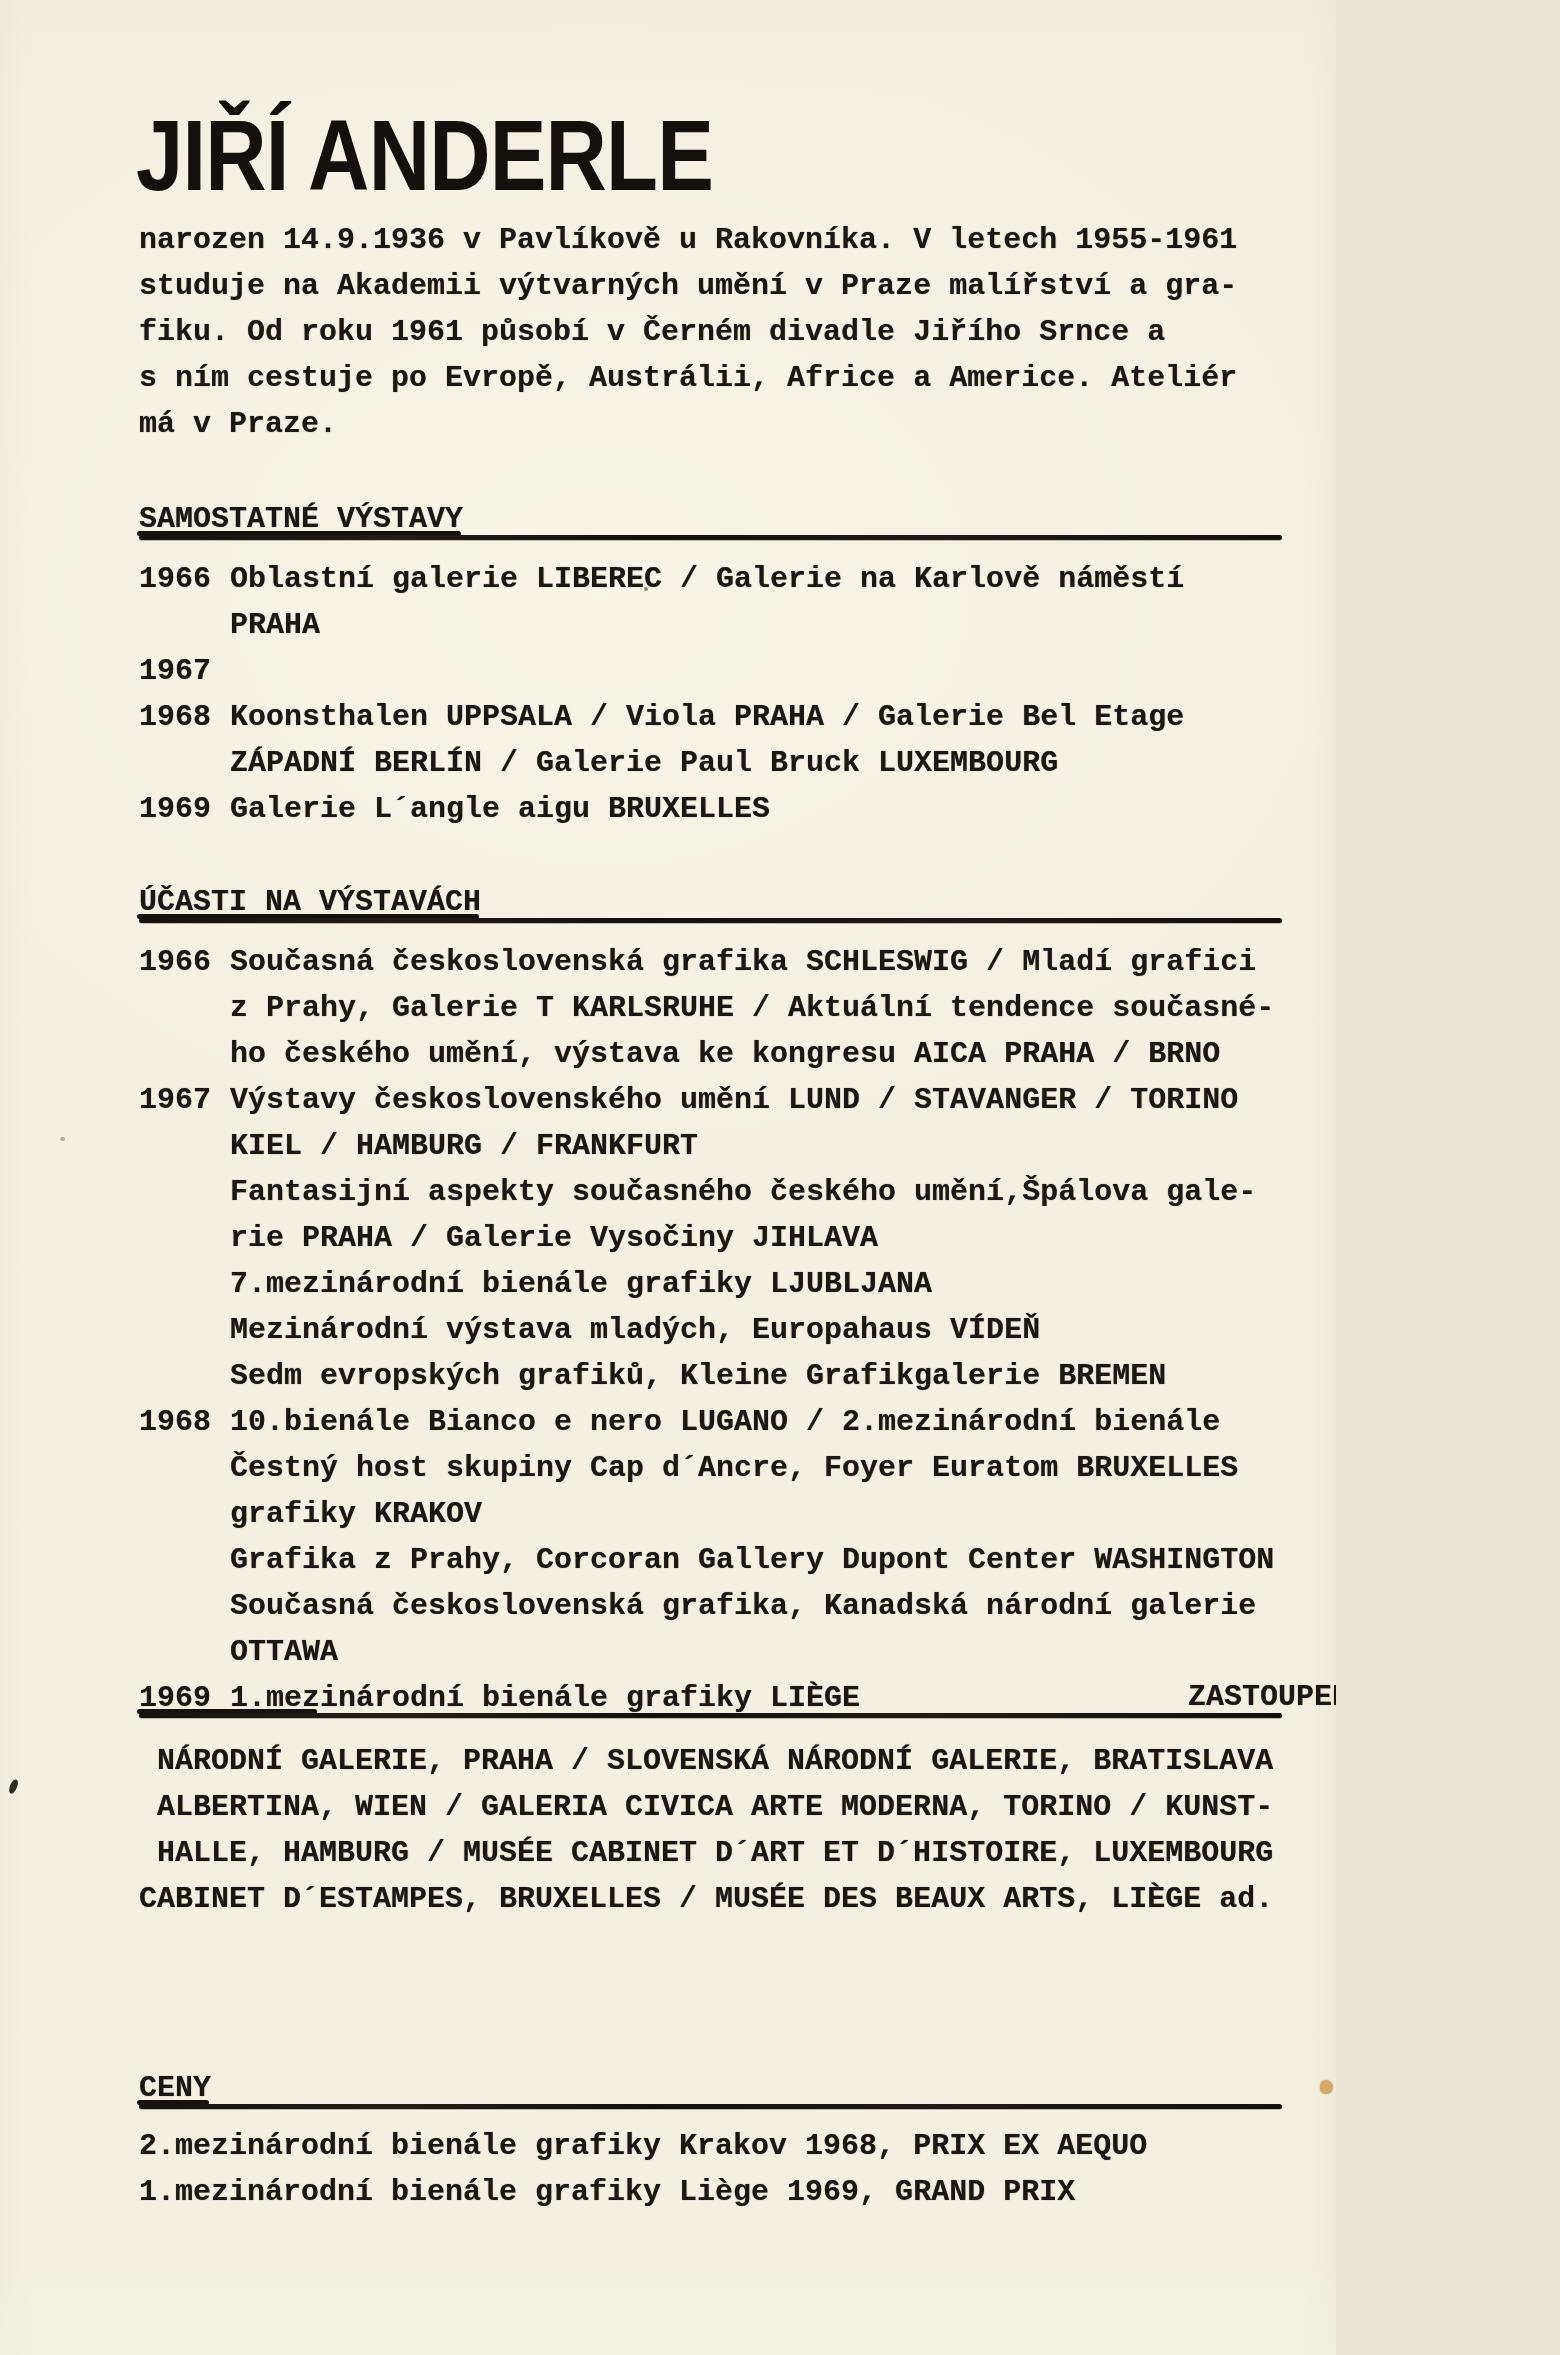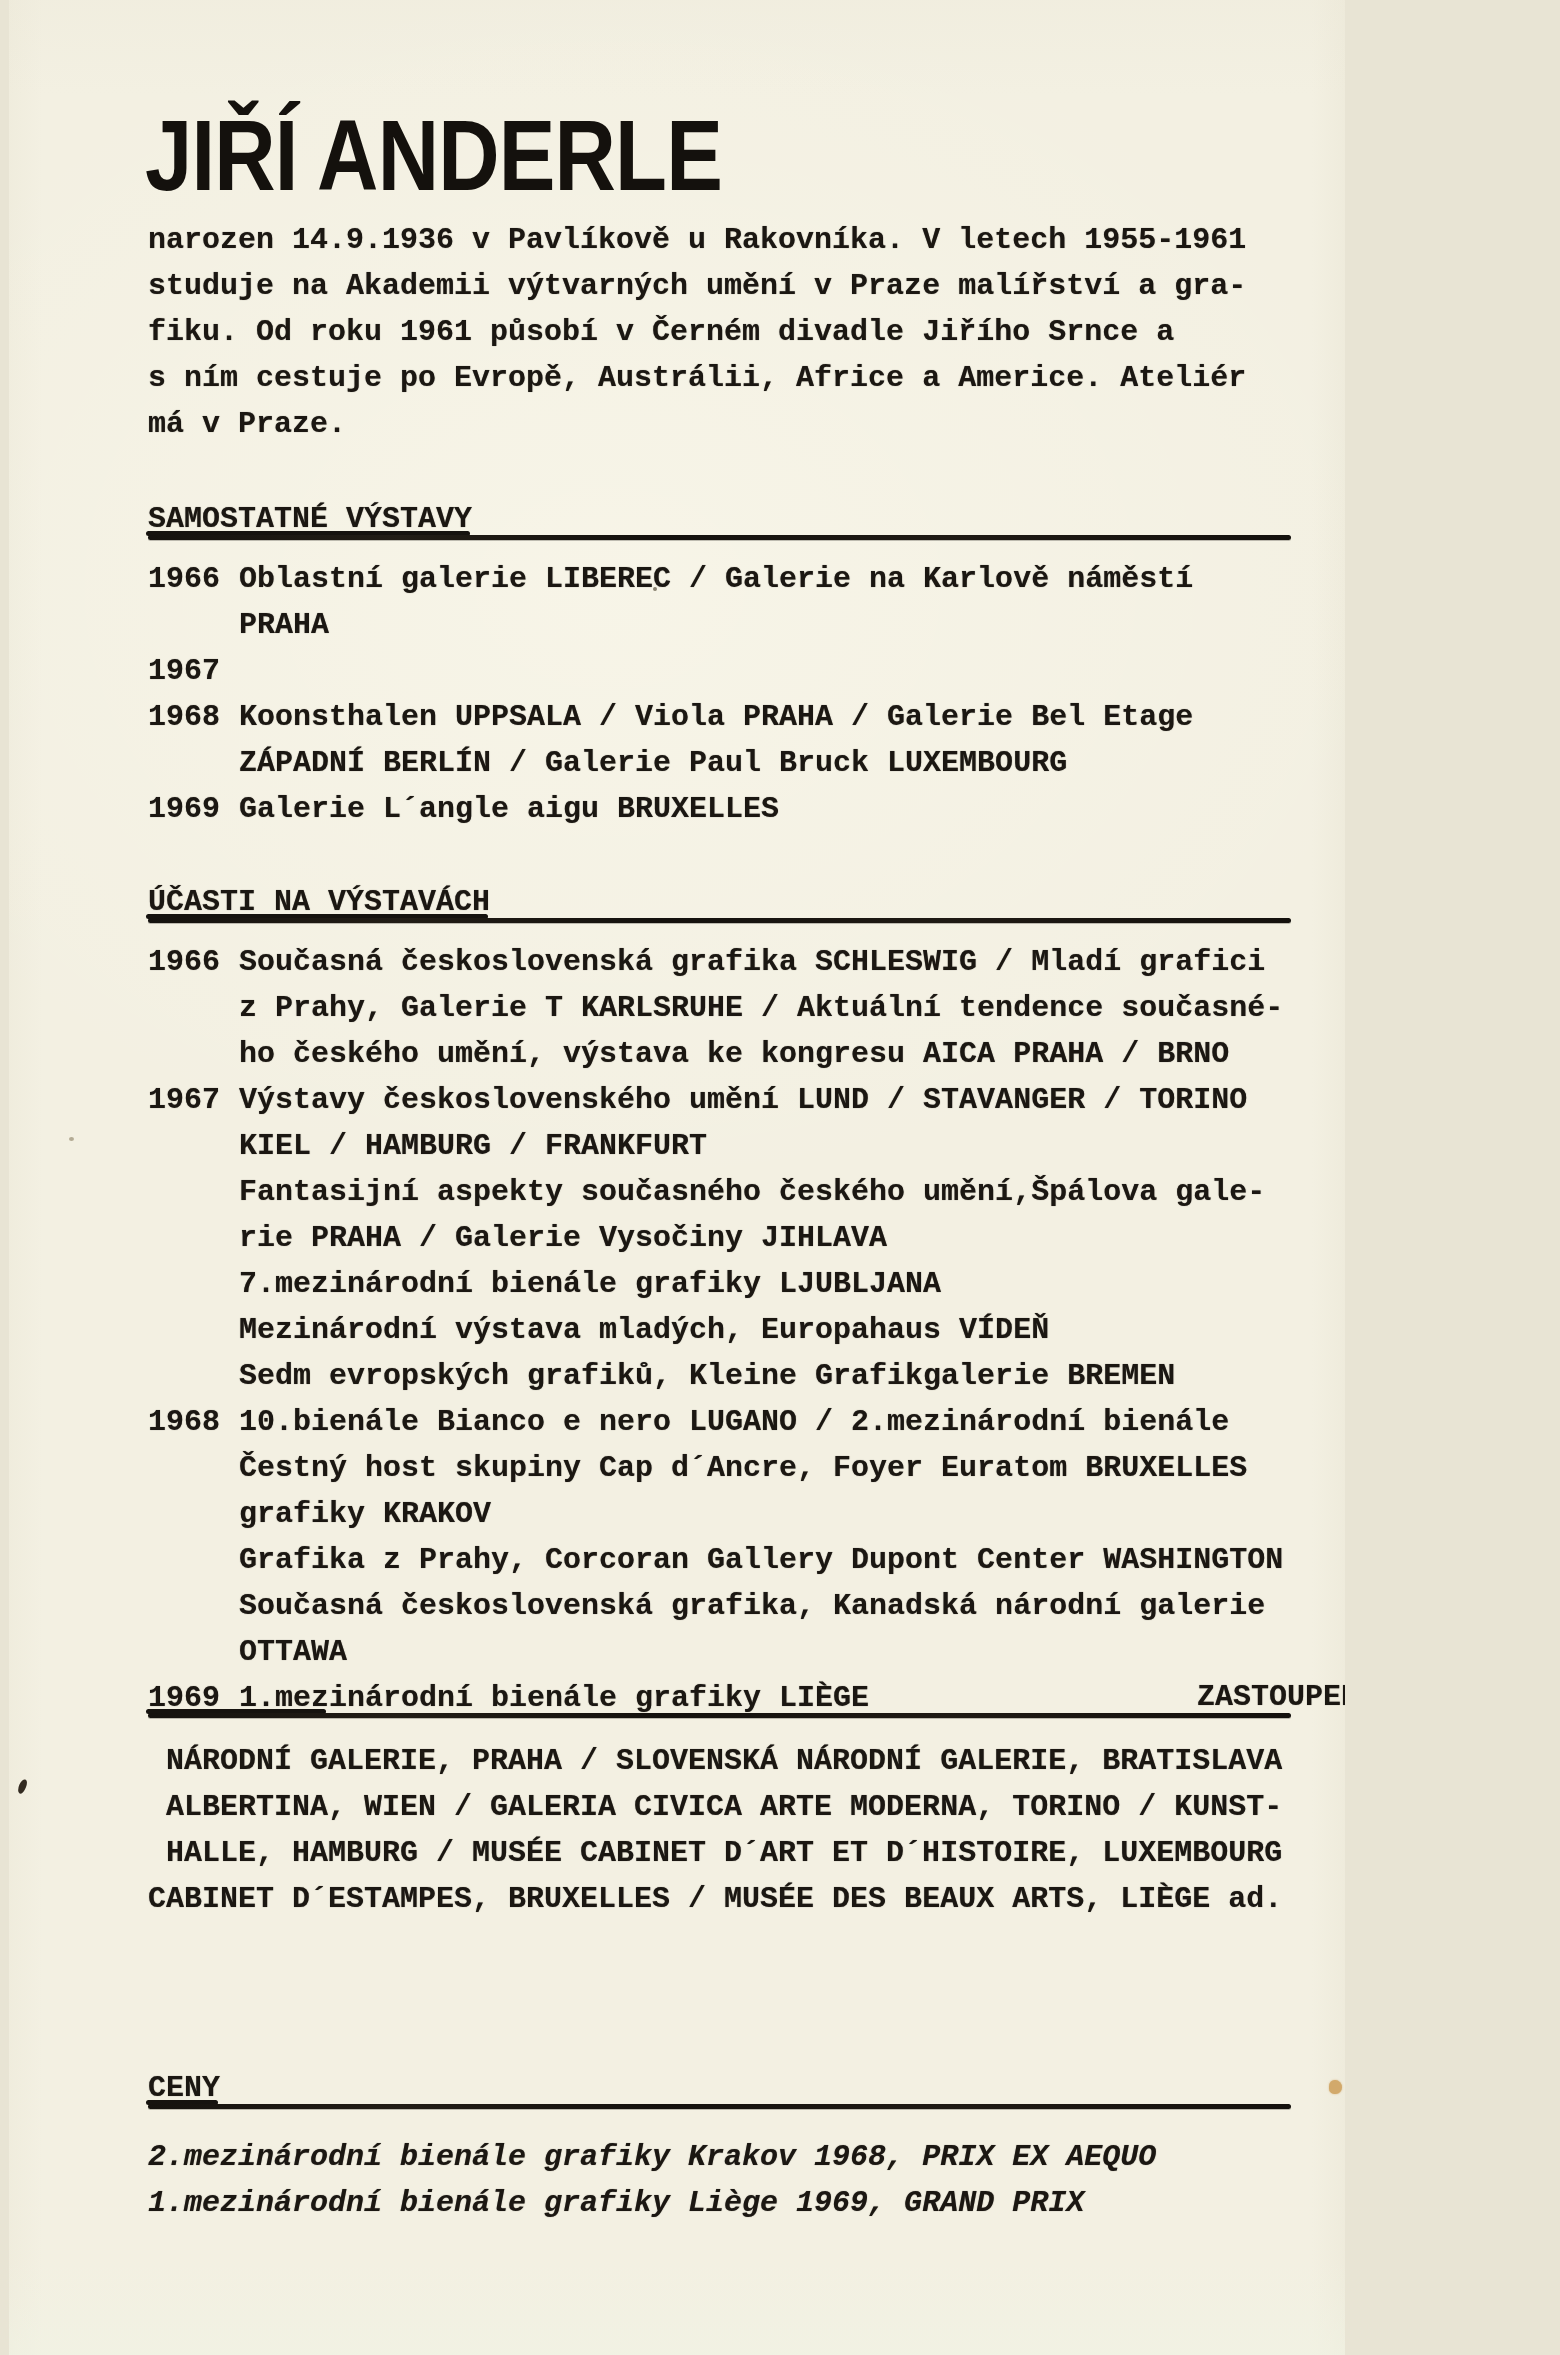--- a/index.html
+++ b/index.html
@@ -9,21 +9,20 @@
     font-family:"Liberation Mono", monospace;
   }
   #paper{
     position:relative;width:1336px;height:2355px;overflow:hidden;
     background:#f3f0e2;
     background-image:
       radial-gradient(ellipse 1170px 878px at 45% 25%, rgba(255,253,242,.35), rgba(0,0,0,0) 70%),
       linear-gradient(180deg, rgba(234,230,214,.25) 0%, rgba(0,0,0,0) 4%, rgba(0,0,0,0) 96%, rgba(240,243,228,.55) 100%),
       linear-gradient(90deg, rgba(232,228,210,.30) 0%, rgba(0,0,0,0) 2.5%, rgba(0,0,0,0) 97.5%, rgba(230,226,208,.35) 100%);
     color:#1b1712;
-    margin-left:9px;
   }
   
   #title{
     position:absolute;left:136px;top:105px;margin:0;
     font-family:"Liberation Sans", sans-serif;
     font-weight:bold;font-size:100px;line-height:1;
     letter-spacing:-1px;color:#14110d;
     transform:scaleX(.85);transform-origin:left top;
     white-space:nowrap;
   }
@@ -143,21 +142,21 @@
               <div class="tw">1.mezinárodní bienále grafiky LIÈGE</div>
             </div>
           </div>
         </div></section>
       <section class="section" id="sec-zastoupeni"><div class="tw sec-heading">ZASTOUPENÍ</div><div class="head-underline" style="top: 35px; width: 10ch; font-size: 30px;"></div><div class="sec-rule" style="top: 39px;"></div><div class="sec-body" style="top: 64px;">
           <div class="tw">NÁRODNÍ GALERIE, PRAHA / SLOVENSKÁ NÁRODNÍ GALERIE, BRATISLAVA</div>
           <div class="tw">ALBERTINA, WIEN / GALERIA CIVICA ARTE MODERNA, TORINO / KUNST-</div>
           <div class="tw">HALLE, HAMBURG / MUSÉE CABINET D´ART ET D´HISTOIRE, LUXEMBOURG</div>
           <div class="tw">CABINET D´ESTAMPES, BRUXELLES / MUSÉE DES BEAUX ARTS, LIÈGE ad.</div>
         </div></section>
-      <section class="section" id="sec-ceny"><div class="tw sec-heading">CENY</div><div class="head-underline" style="top: 35px; width: 4ch; font-size: 30px;"></div><div class="sec-rule" style="top: 39px;"></div><div class="sec-body" style="top: 69px; font-style: italic;">
+      <section class="section" id="sec-ceny"><div class="tw sec-heading">CENY</div><div class="head-underline" style="top: 35px; width: 4ch; font-size: 30px;"></div><div class="sec-rule" style="top: 39px;"></div><div class="sec-body" style="top: 58px;">
           <div class="tw">2.mezinárodní bienále grafiky Krakov 1968, PRIX EX AEQUO</div>
           <div class="tw">1.mezinárodní bienále grafiky Liège 1969, GRAND PRIX</div>
         </div></section>
     </div>
   <div class="speck-comma"></div>
   <div class="speck-stain"></div>
   <div class="speck-dot-a"></div>
   <div class="speck-dot-b"></div>
 </div>
 

